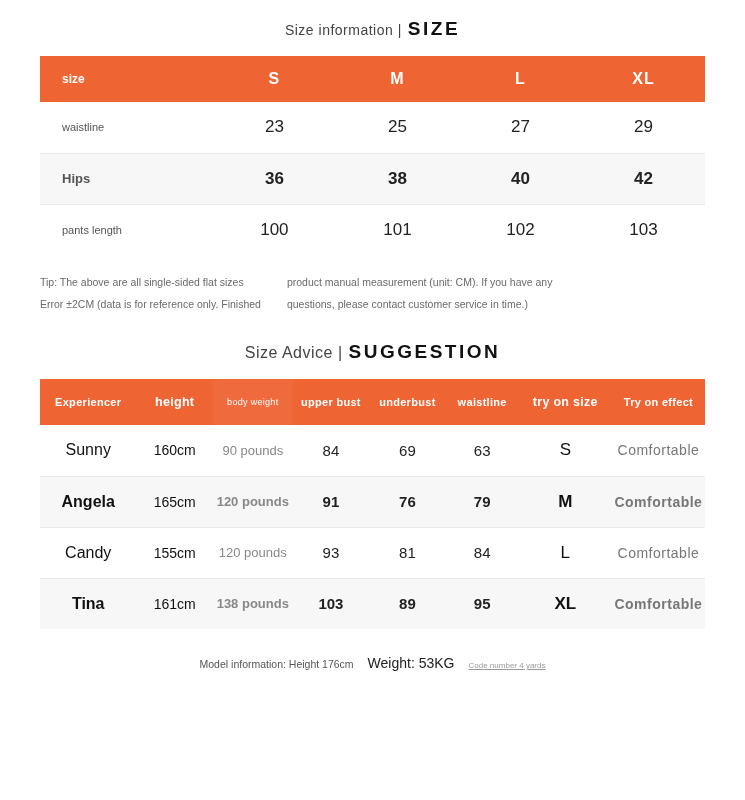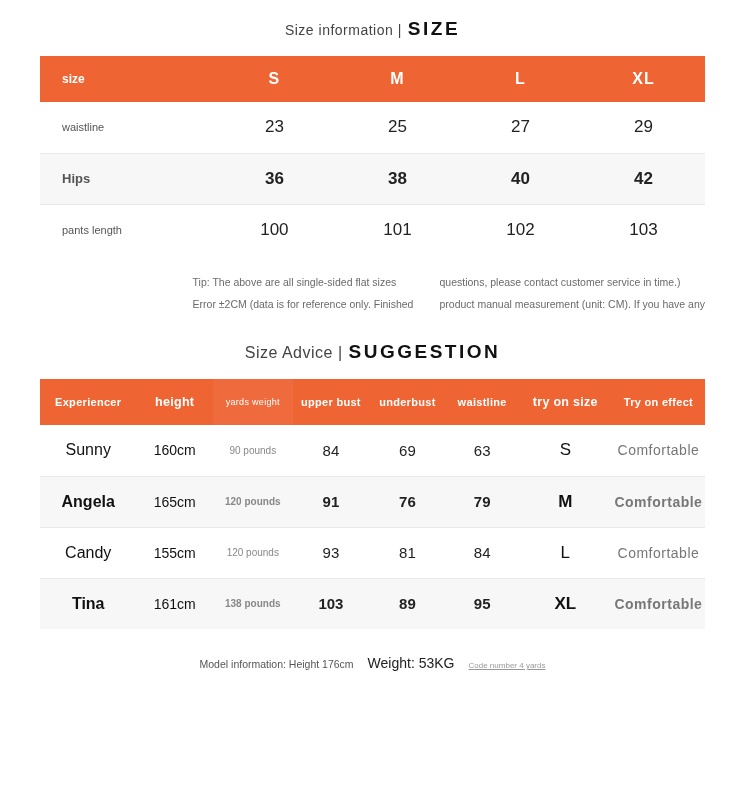--- a/index.html
+++ b/index.html
@@ -86,41 +86,41 @@
   #size-table td.val {
     font-size: 17px;
     color: #222222;
   }
 
   
   .tips {
     width: 665px;
     margin: 16px auto 12px;
     display: flex;
-    justify-content: flex-end;
+    justify-content: flex-start;
     gap: 26px;
     font-size: 10.5px;
     color: #6a6a6a;
     line-height: 22px;
   }
   .tips .col { }
   .tips .col p { margin: 0; }
 
   
   #advice-table { margin-top: 16px; }
   #advice-table thead th {
     font-size: 11px;
     letter-spacing: 0.3px;
   }
   #advice-table thead th.big { font-size: 12.5px; }
   #advice-table thead th.tiny { font-size: 9px; font-weight: normal; opacity: .95; }
   #advice-table tbody td { height: 51px; }
   #advice-table td.name { font-size: 16px; color: #111111; }
   #advice-table td.height { font-size: 14px; font-weight: normal; color: #111111; }
-  #advice-table td.weight { font-size: 10px; color: #888888; }
+  #advice-table td.weight { font-size: 13px; color: #888888; }
   #advice-table td.num { font-size: 15px; color: #222222; }
   #advice-table td.trysize { font-size: 17px; color: #111111; }
   #advice-table td.effect { font-size: 14px; color: #777777; letter-spacing: .5px; }
 
   
   .footer {
     width: 665px;
     margin: 26px auto 0;
     display: flex;
     align-items: baseline;
@@ -175,35 +175,35 @@
       </tr>
     </tbody>
   </table>
 
   <div class="tips">
     <div class="col">
       <p>Tip: The above are all single-sided flat sizes</p>
       <p>Error ±2CM (data is for reference only. Finished</p>
     </div>
     <div class="col">
+      <p>product manual measurement (unit: CM). If you have any</p>
       <p>questions, please contact customer service in time.)</p>
-      <p>product manual measurement (unit: CM). If you have any</p>
     </div>
   </div>
 
   <div class="section-title" id="size-advice-title" style="margin-top:26px">
     <span class="st-small" style="font-size:16px">Size Advice |</span><span class="st-big">SUGGESTION</span>
   </div>
 
   <table class="tbl" id="advice-table">
     <thead>
       <tr>
         <th style="width:14.5%">Experiencer</th>
         <th class="big" style="width:11.5%">height</th>
-        <th class="tiny" style="width:12%">yards weight</th>
+        <th class="tiny" style="width:12%">body weight</th>
         <th style="width:11.5%">upper bust</th>
         <th style="width:11.5%">underbust</th>
         <th style="width:11%">waistline</th>
         <th class="big" style="width:14%">try on size</th>
         <th style="width:14%">Try on effect</th>
       </tr>
     </thead>
     <tbody>
       <tr>
         <td class="name">Sunny</td>

